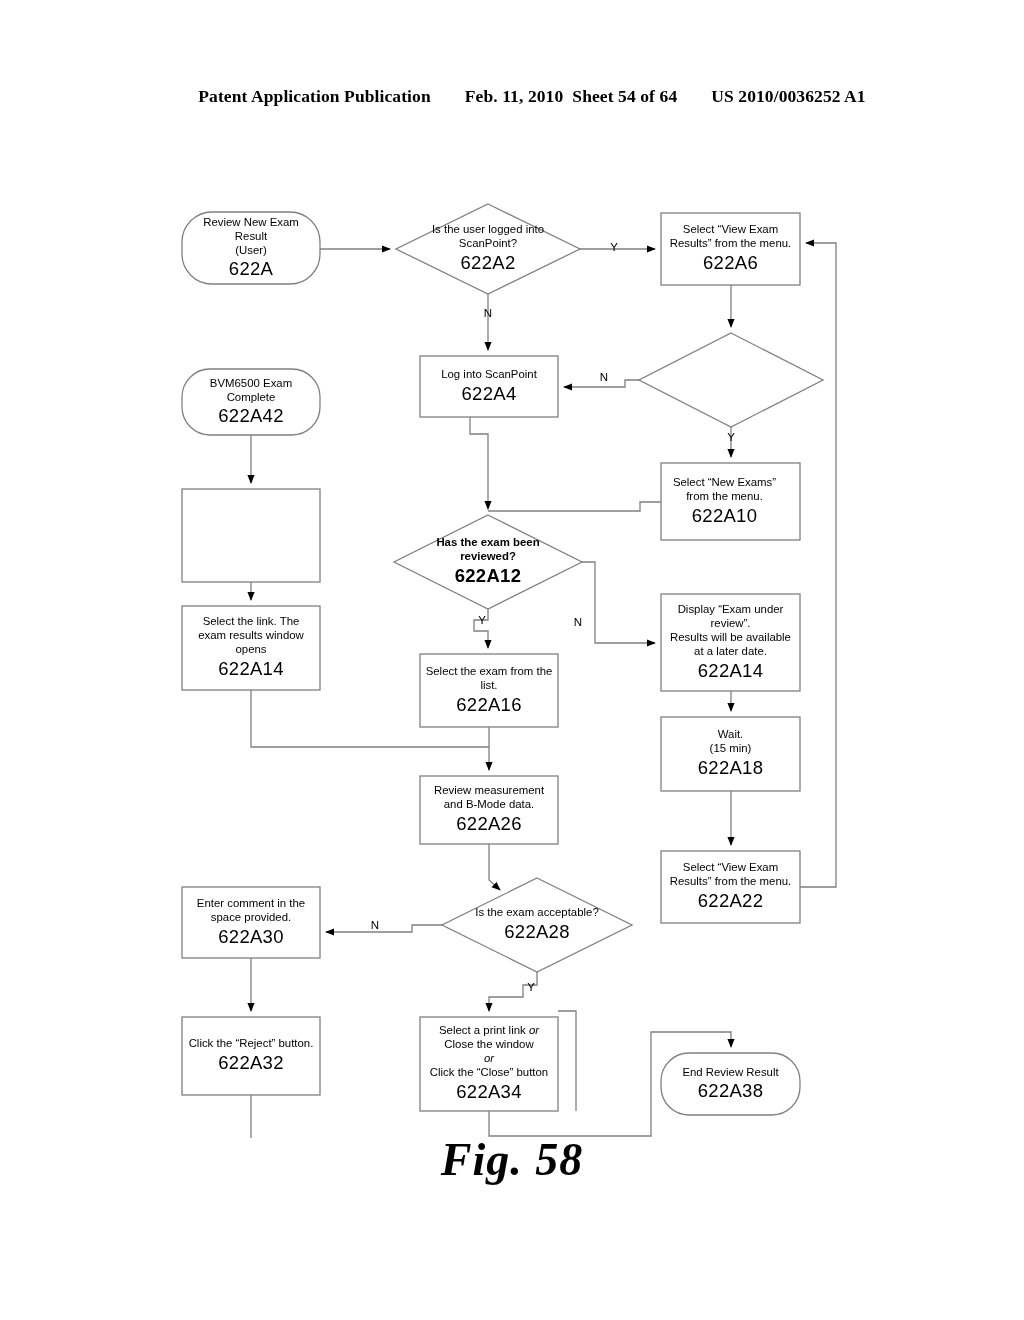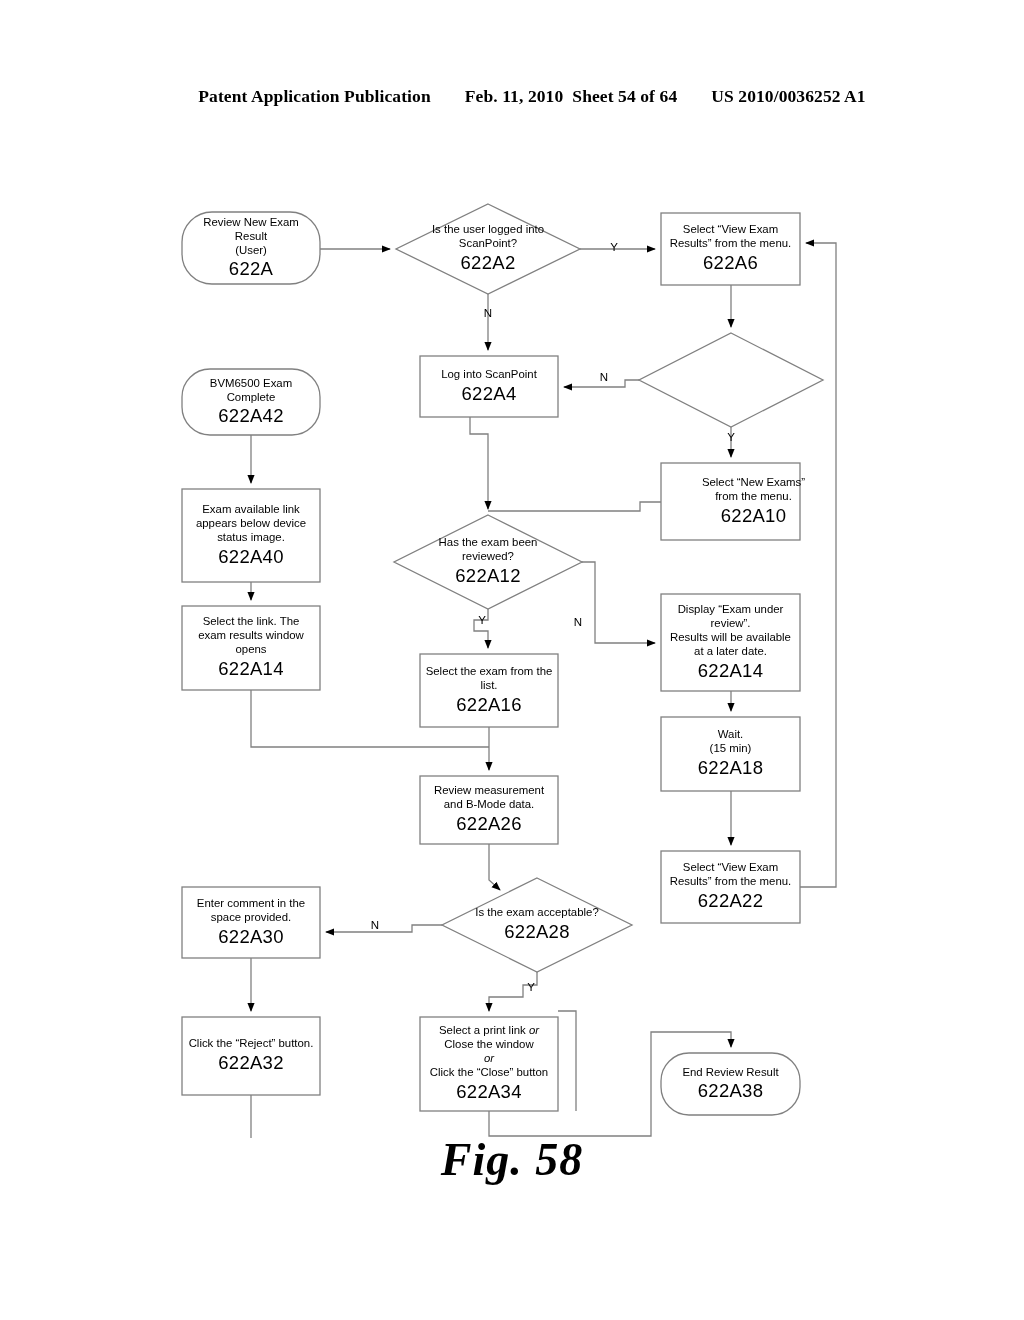--- a/index.html
+++ b/index.html
@@ -229,34 +229,28 @@
     <div class="body">Log into ScanPoint</div>
     <div class="ref">622A4</div>
   </div>
 
   <div class="node terminator" style="left:182px;top:369px;width:138px;height:66px;">
     <div class="body">BVM6500 Exam
 Complete</div>
     <div class="ref">622A42</div>
   </div>
 
-  <div class="node process" style="left:684px;top:463px;width:139px;height:77px;">
+  <div class="node process" style="left:655px;top:463px;width:139px;height:77px;">
     <div class="body">Select “New Exams”
 from the menu.</div>
     <div class="ref">622A10</div>
   </div>
 
-  <div class="node process" style="left:182px;top:489px;width:138px;height:93px;">
-    <div class="body">Exam available link
-appears below device
-status image.</div>
-    <div class="ref">622A40</div>
-  </div>
-
-  <div class="node decision" style="left:394px;top:515px;width:188px;height:94px;">
+
+  <div class="node decision" style="left:394px;top:515px;width:188px;height:94px;font-weight:bold;">
     <div class="body">Has the exam been
 reviewed?</div>
     <div class="ref">622A12</div>
   </div>
 
   <div class="node process" style="left:182px;top:606px;width:138px;height:84px;">
     <div class="body">Select the link. The
 exam results window
 opens</div>
     <div class="ref">622A14</div>

